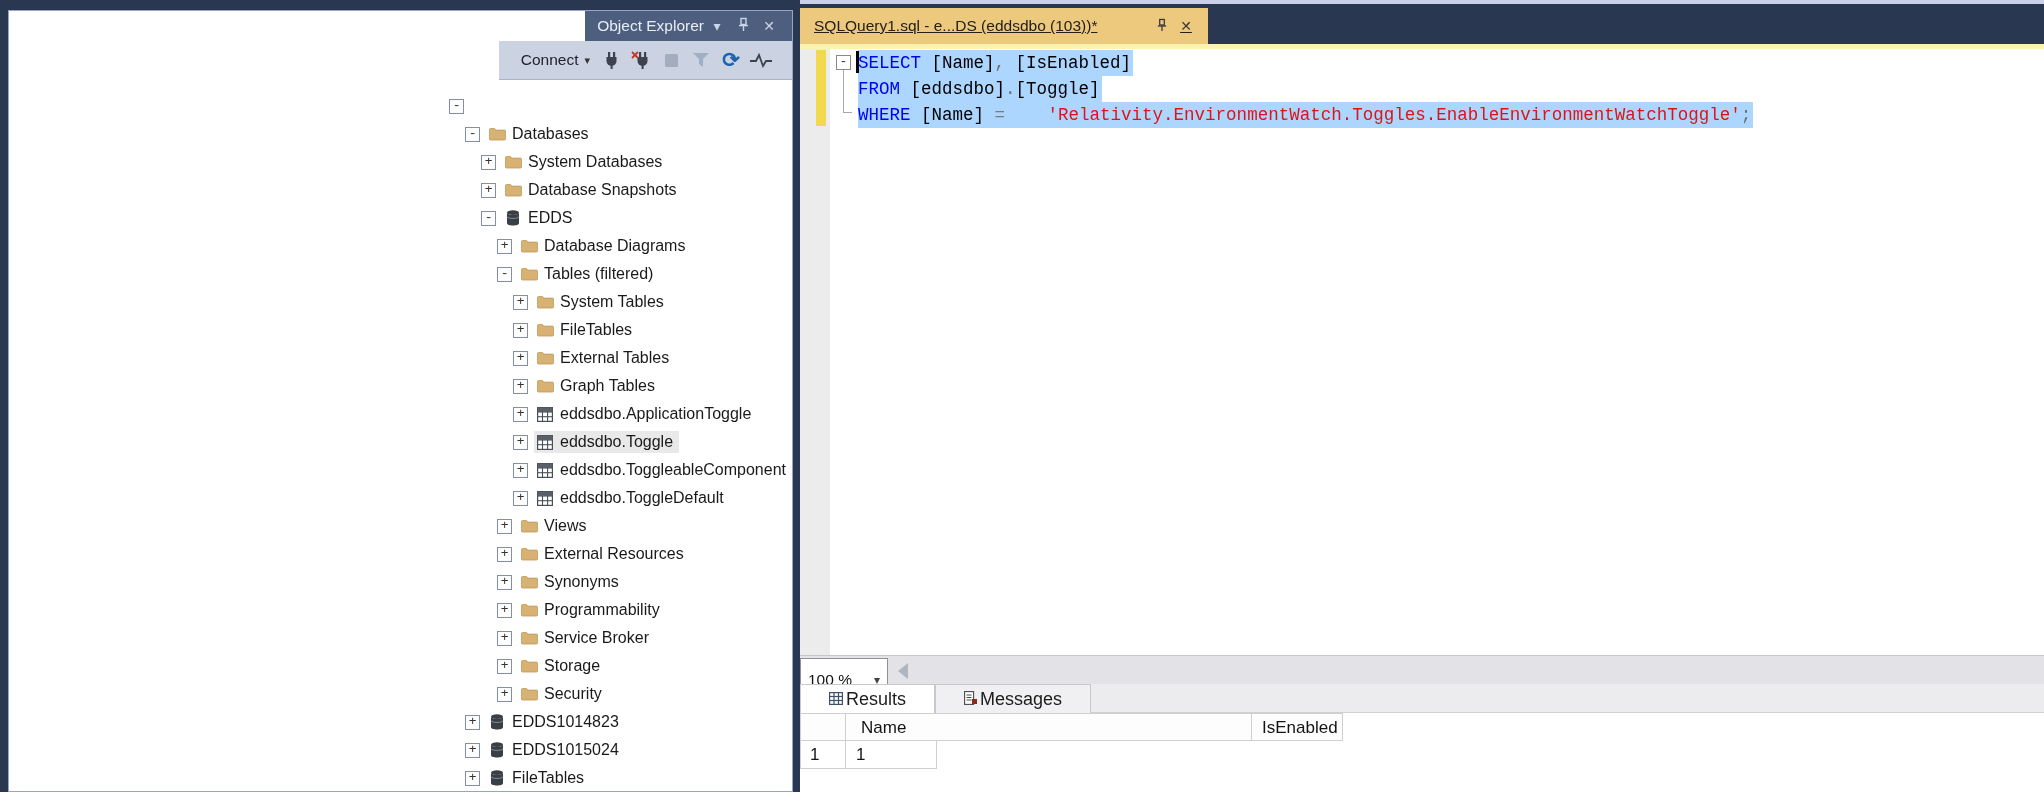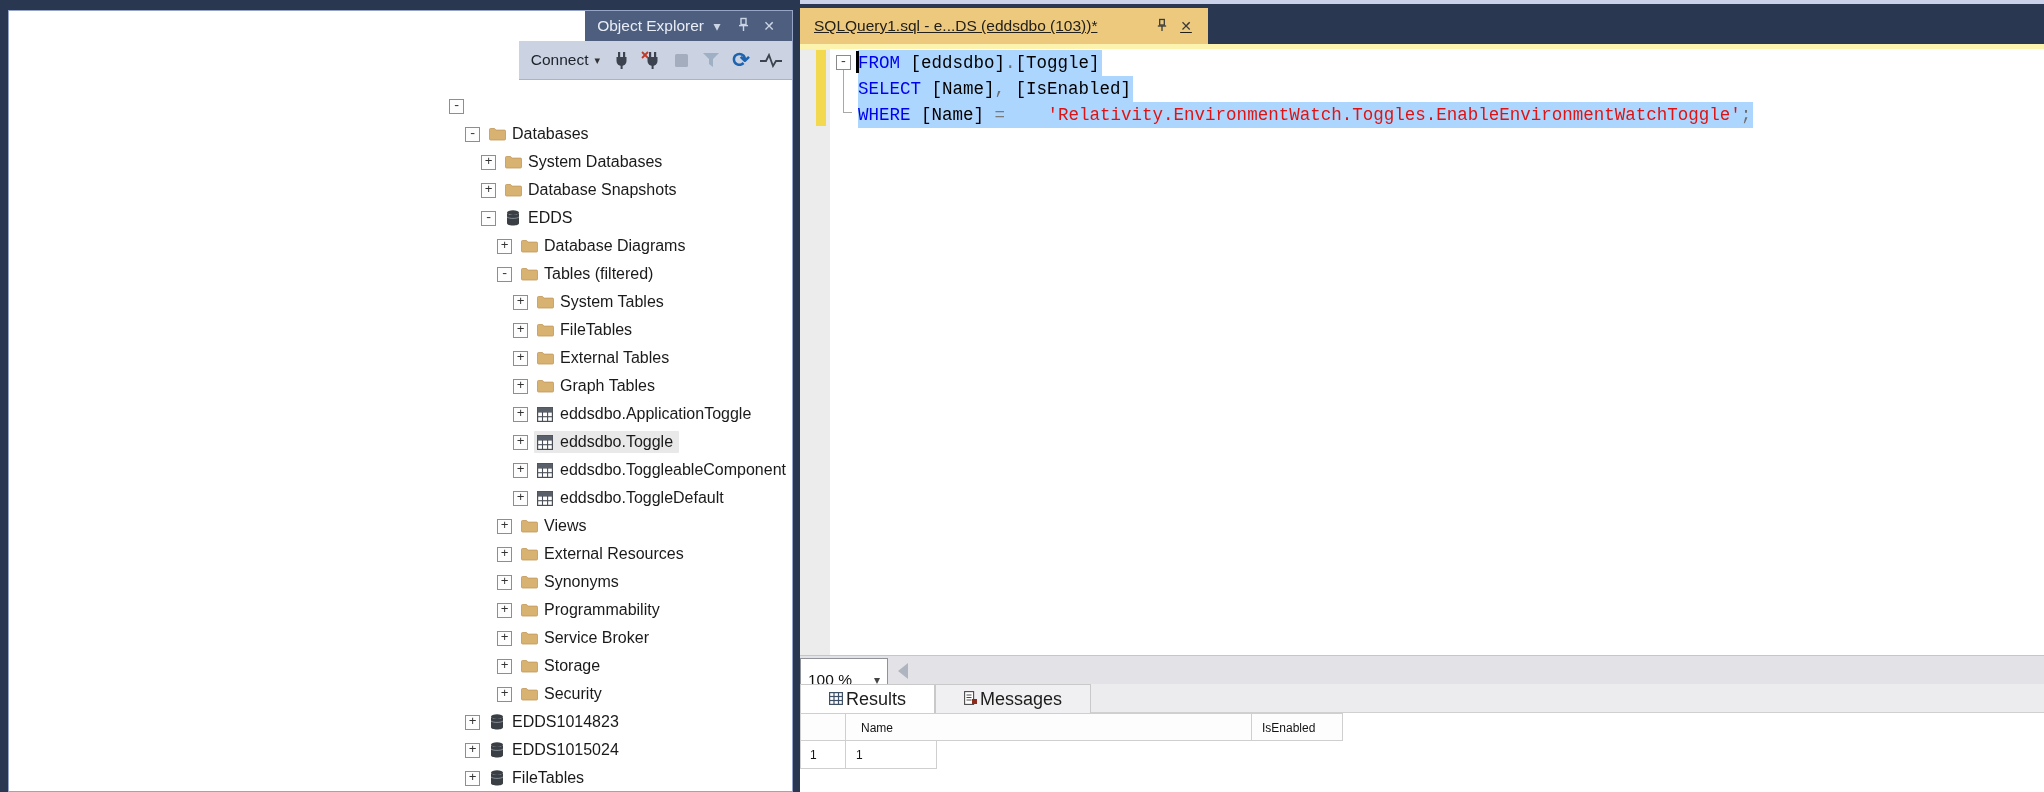--- a/index.html
+++ b/index.html
@@ -19,21 +19,21 @@
 
   
   #oe-panel{position:absolute;left:8px;top:10px;width:785px;height:782px;
     background:var(--tree-bg);border:1px solid var(--panel-border);box-sizing:border-box;
     display:flex;flex-direction:column;align-items:flex-end;}
   #oe-titlebar{height:30px;flex:0 0 30px;background:var(--panel-titlebar);display:flex;align-items:center;
     color:var(--titlebar-text);font-size:15.5px;padding:0 10px 0 12px;}
   #oe-titlebar .spacer{flex:1;}
   .tb-ico{color:#CBD5E6;font-size:14px;width:26px;text-align:center;cursor:default;}
   #oe-toolbar{height:38px;flex:0 0 38px;background:var(--toolbar-bg);display:flex;align-items:center;
-    padding:0 6px;border-bottom:1px solid #A9B4CC;color:#20242C;font-size:15.5px;}
+    padding:0 16px;border-bottom:1px solid #A9B4CC;color:#20242C;font-size:15.5px;}
   #connect-btn{display:flex;align-items:center;gap:6px;padding:3px 6px;}
   .tool-ico{width:30px;display:flex;align-items:center;justify-content:center;}
   #oe-tree{flex:1;background:var(--tree-bg);padding-top:12px;overflow:hidden;font-size:16px;color:var(--text-dark);}
   .tree-row{height:28px;display:flex;align-items:center;white-space:nowrap;}
   .expander{width:15px;height:15px;box-sizing:border-box;border:1px solid #848FA3;background:#FDFDFD;
     font-size:13px;line-height:12px;text-align:center;color:#333;flex:0 0 15px;margin-right:6px;
     font-family:"Liberation Mono",monospace;}
   .hl{display:flex;align-items:center;padding:2px 6px 2px 2px;border-radius:1px;}
   .hl.selected{background:var(--tree-selected-bg);}
   .ticon{width:18px;height:16px;margin-right:6px;display:inline-flex;align-items:center;justify-content:center;}
@@ -78,21 +78,21 @@
   #zoom-combo .dd{width:20px;text-align:center;color:#444;font-size:12px;}
   #scroll-left{position:absolute;left:98px;top:7px;width:0;height:0;
     border-top:8px solid transparent;border-bottom:8px solid transparent;border-right:10px solid #AFB5C0;}
   #results-tabs{position:absolute;left:0;top:684px;width:100%;height:29px;background:var(--tabsrow-bg);
     border-bottom:1px solid #D0D0D0;box-sizing:border-box;display:flex;}
   .rtab{display:flex;align-items:center;gap:3px;padding:0 28px;font-size:18px;color:#1C1C1C;
     border:1px solid #C9C9C9;border-bottom:none;box-sizing:border-box;height:29px;}
   .rtab.active{background:#FFFFFF;}
   .rtab.inactive{background:#F0F0F2;}
 
-  #grid{position:absolute;left:0;top:713px;width:100%;bottom:0;background:#fff;font-size:12px;color:#141414;}
+  #grid{position:absolute;left:0;top:713px;width:100%;bottom:0;background:#fff;font-size:17px;color:#141414;}
   .grow{display:flex;height:28px;line-height:28px;}
   .gcell{box-sizing:border-box;border-right:1px solid var(--grid-line);border-bottom:1px solid var(--grid-line);
     overflow:hidden;white-space:nowrap;}
   .gcell.first{border-left:1px solid var(--grid-line);}
   .ghead{border-top:1px solid var(--grid-line);background:#FDFDFD;}
   .c-num{width:46px;padding-left:9px;}
   .c-name{width:406px;padding-left:15px;}
   .c-en{width:91px;padding-left:10px;}
   .cell-selected{background:var(--selected-cell-bg);outline:1.5px dotted #4A4A4A;outline-offset:-2px;}
 </style>
@@ -510,22 +510,22 @@
     </div>
     <div id="gold-underline"></div>
 
     <div id="editor">
       <div id="gutter"></div>
       <div id="change-bar"></div>
       <div id="fold-box">-</div>
       <div id="fold-line"></div>
       <div id="fold-hook"></div>
       <div id="code">
+          <div class="code-line"><span class="selspan"><span class="tk kw">SELECT</span><span class="tk id"> </span><span class="tk id">[Name]</span><span class="tk pu">,</span><span class="tk id"> </span><span class="tk id">[IsEnabled]</span></span></div>
           <div class="code-line"><span class="selspan"><span class="tk kw">FROM</span><span class="tk id"> </span><span class="tk id">[eddsdbo]</span><span class="tk pu">.</span><span class="tk id">[Toggle]</span></span></div>
-          <div class="code-line"><span class="selspan"><span class="tk kw">SELECT</span><span class="tk id"> </span><span class="tk id">[Name]</span><span class="tk pu">,</span><span class="tk id"> </span><span class="tk id">[IsEnabled]</span></span></div>
           <div class="code-line"><span class="selspan"><span class="tk kw">WHERE</span><span class="tk id"> </span><span class="tk id">[Name]</span><span class="tk id"> </span><span class="tk op">=</span><span class="tk id"> </span><span class="tk str">'Relativity.EnvironmentWatch.Toggles.EnableEnvironmentWatchToggle'</span><span class="tk pu">;</span></span></div>
         </div>
       <div id="caret"></div>
     </div>
 
     <div id="zoom-row">
       <div id="zoom-combo">
         <span class="val">100 %</span>
         <span class="dd">▾</span>
       </div>

